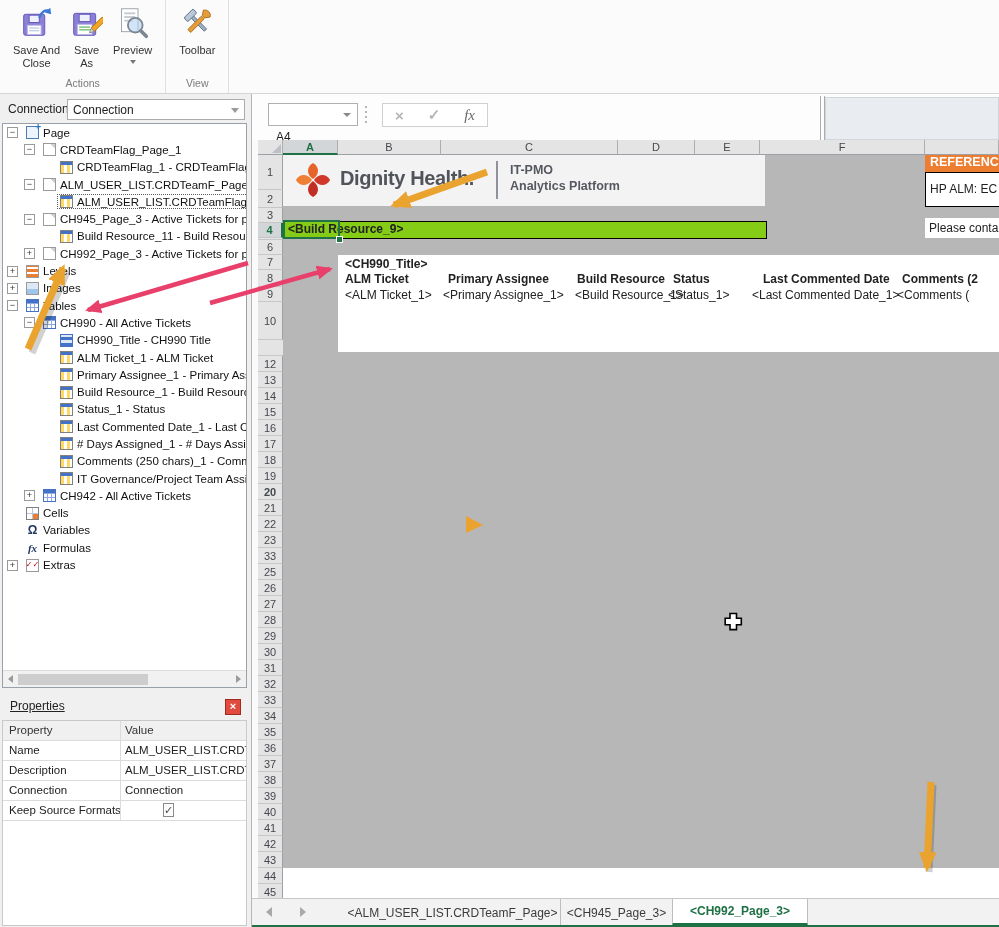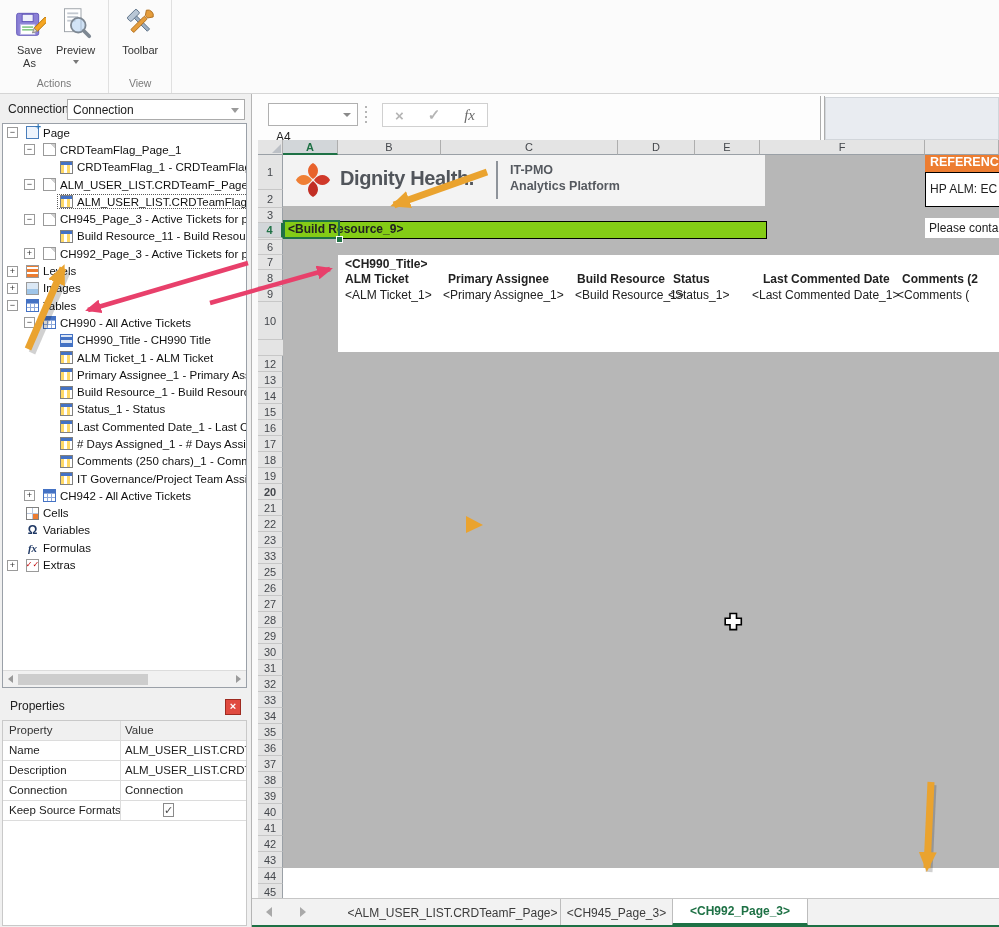--- a/index.html
+++ b/index.html
@@ -60,21 +60,21 @@
   .ticon-extras{border:1px solid #9a9a9a;background:#fff;color:#c00000;font-size:8px;line-height:8px;}
 
   #tree-scroll{position:absolute;left:3px;top:576px;width:243px;height:16px;background:#f1f1f1;
                border-top:1px solid #dcdcdc;display:flex;align-items:center;}
   .scroll-arrow{width:0;height:0;border-top:4px solid transparent;border-bottom:4px solid transparent;margin:0 5px;}
   .scroll-arrow.left{border-right:5px solid #9a9a9a;}
   .scroll-arrow.right{border-left:5px solid #9a9a9a;margin-left:auto;}
   #tree-thumb{width:130px;height:11px;background:#cdcdcd;}
 
   #props-title{position:absolute;left:2px;top:600px;width:245px;height:24px;display:flex;align-items:center;}
-  #props-title-text{margin-left:8px;font-size:12px;color:#222;}
+  #props-title-text{margin-left:8px;font-size:12px;color:#222;text-decoration:underline;}
   #props-close{position:absolute;right:6px;top:5px;width:14px;height:14px;background:#e04a3f;border:1px solid #9e2a20;
                color:#fff;font-size:11px;line-height:12px;text-align:center;font-weight:bold;}
   #props-table{position:absolute;left:2px;top:626px;width:245px;height:206px;background:#fff;border:1px solid #c9c9c9;box-sizing:border-box;}
   .prow{display:flex;height:19px;border-bottom:1px solid #dcdcdc;align-items:center;font-size:11.5px;}
   .prow.head{background:#f0f0f0;color:#333;}
   .pcell1{width:118px;padding-left:6px;border-right:1px solid #dcdcdc;box-sizing:border-box;height:19px;line-height:19px;
           white-space:nowrap;overflow:hidden;}
   .pcell2{flex:1;padding-left:4px;white-space:nowrap;overflow:hidden;height:19px;line-height:19px;}
   .pcheck{width:13px;height:13px;border:1px solid #8a8a8a;background:#fdfdfd;margin-left:38px;
           font-size:11px;line-height:12px;text-align:center;color:#4a4a4a;}
@@ -155,20 +155,32 @@
   #annot{position:absolute;left:0;top:0;width:999px;height:927px;pointer-events:none;}
 </style>
 </head>
 <body>
 
 <div id="app">
 
   <div id="ribbon">
       <div class="rgroup">
         <div class="rbuttons">
+          <div class="rbtn">
+            <span class="ricon"><svg viewBox="0 0 36 36">
+                <rect x="4" y="9" width="23" height="23" rx="2" fill="#8b80d6" stroke="#5f54b8"></rect>
+                <rect x="10" y="10" width="11" height="8" fill="#eef0fb" stroke="#5f54b8"></rect>
+                <rect x="8" y="21" width="15" height="10" fill="#fff" stroke="#b9b4e4"></rect>
+                <line x1="10" y1="24" x2="21" y2="24" stroke="#9fb6e0"></line>
+                <line x1="10" y1="27" x2="21" y2="27" stroke="#9fb6e0"></line>
+                <path d="M21 13 C23 6 28 4 31 5" fill="none" stroke="#3a78d6" stroke-width="2.5"></path>
+                <polygon points="33,2 34,9 27,7" fill="#3a78d6"></polygon>
+              </svg></span>
+            <div class="rlabel"><span>Save And</span><br><span>Close</span></div>
+          </div>
           <div class="rbtn">
             <span class="ricon"><svg viewBox="0 0 36 36">
                 <rect x="4" y="8" width="24" height="24" rx="2" fill="#8b80d6" stroke="#5f54b8"></rect>
                 <rect x="10" y="9" width="12" height="8" fill="#eef0fb" stroke="#5f54b8"></rect>
                 <rect x="8" y="20" width="16" height="11" fill="#fff" stroke="#b9b4e4"></rect>
                 <line x1="10" y1="23" x2="22" y2="23" stroke="#6fbf6f" stroke-width="1.5"></line>
                 <line x1="10" y1="26" x2="22" y2="26" stroke="#6fbf6f" stroke-width="1.5"></line>
                 <g transform="rotate(45 28 22)">
                   <rect x="26" y="10" width="5" height="17" fill="#f5a623" stroke="#b87400"></rect>
                   <polygon points="26,27 31,27 28.5,32" fill="#e2d6c3" stroke="#8a8a8a"></polygon>

